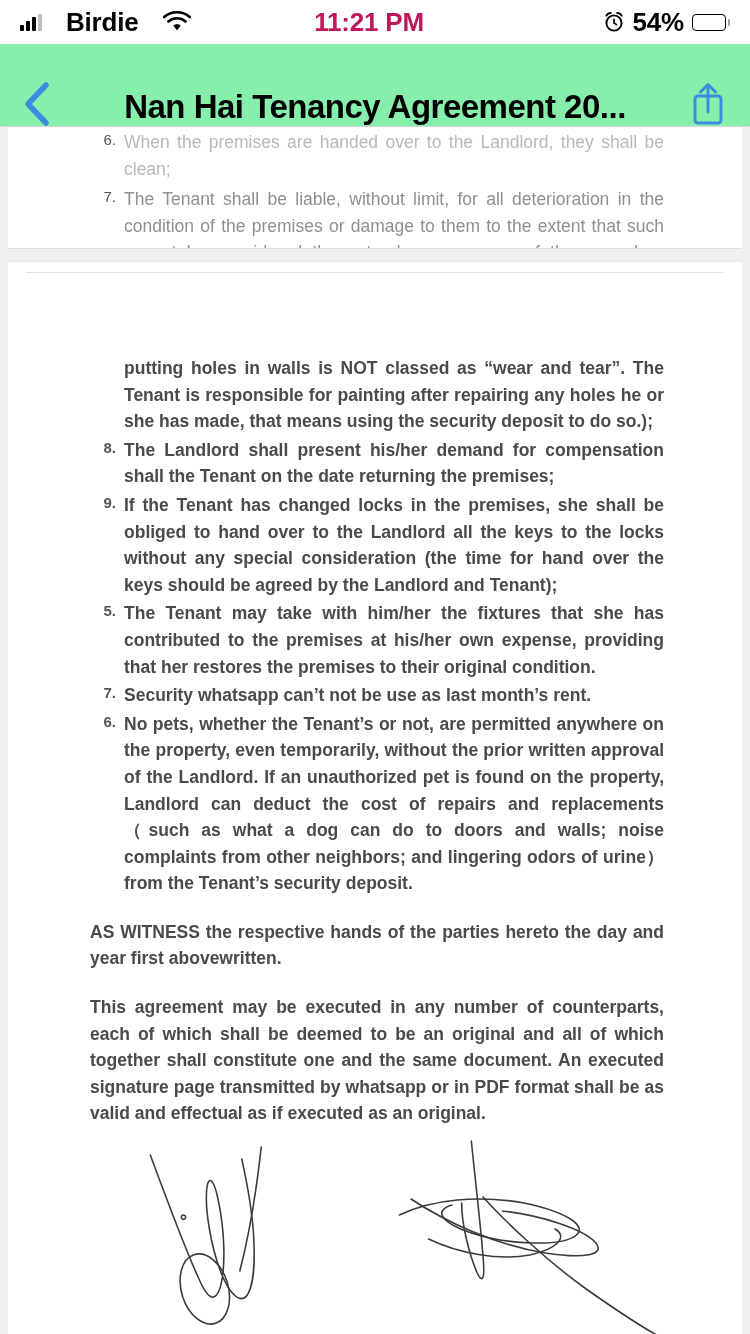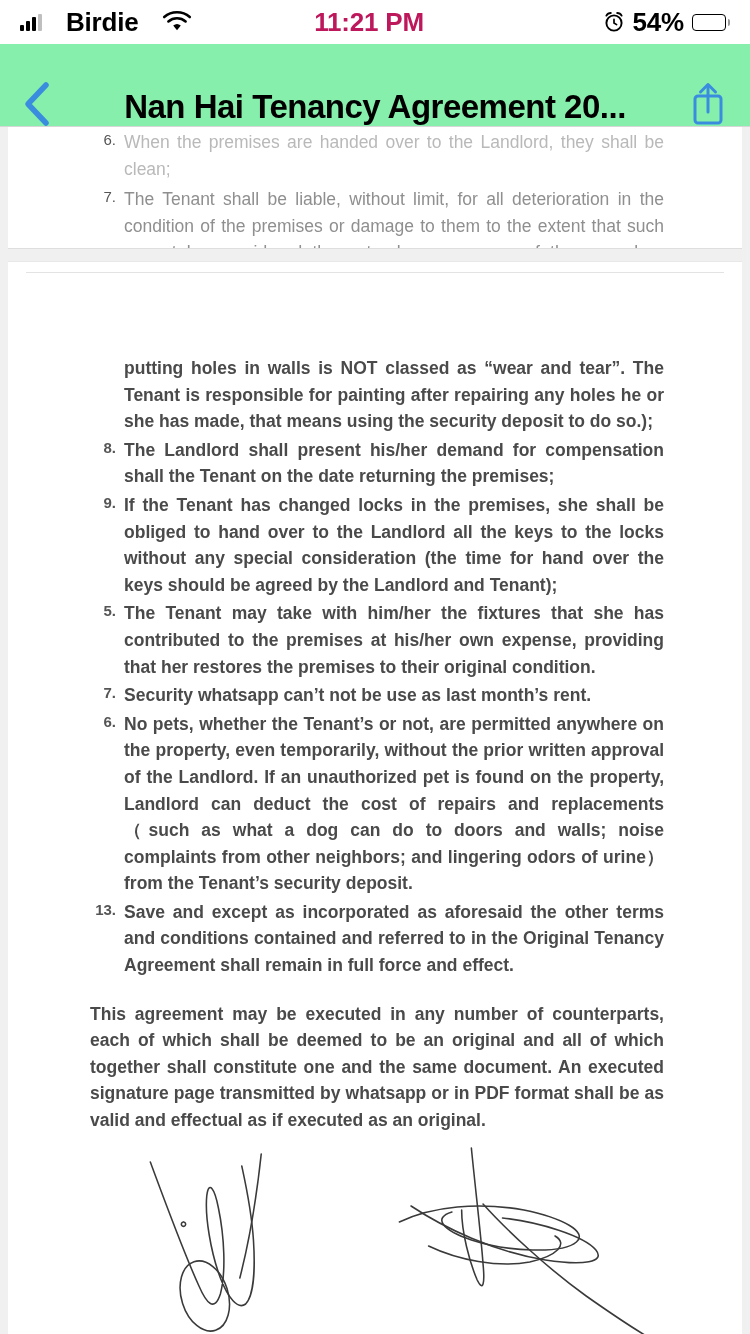--- a/index.html
+++ b/index.html
@@ -333,26 +333,23 @@
           <span>The Tenant may take with him/her the fixtures that she has contributed to the premises at his/her own expense, providing that her restores the premises to their original condition.</span>
         </li>
         <li>
           <span class="num">7.</span>
           <span>Security whatsapp can’t not be use as last month’s rent.</span>
         </li>
         <li>
           <span class="num">6.</span>
           <span>No pets, whether the Tenant’s or not, are permitted anywhere on the property, even temporarily, without the prior written approval of the Landlord. If an unauthorized pet is found on the property, Landlord can deduct the cost of repairs and replacements （such as what a dog can do to doors and walls;  noise complaints from other neighbors; and lingering odors of urine）from the Tenant’s security deposit.</span>
         </li>
-        <li>
-          <span class="num">13.</span>
-          <span>Save and except as incorporated as aforesaid the other terms and conditions contained and referred to in the Original Tenancy Agreement shall remain in full force and effect.</span>
-        </li>
       </ol>
 
+      <p class="para">AS WITNESS the respective hands of the parties hereto the day and year first abovewritten.</p>
 
       <p class="para">This agreement may be executed in any number of counterparts, each of which shall be deemed to be an original and all of which together shall constitute one and the same document. An executed signature page transmitted by whatsapp or in PDF format shall be as valid and effectual as if executed as an original.</p>
 
       <div class="sig-area">
         <svg class="sig-svg" viewBox="0 0 590 230" preserveAspectRatio="none">
 
           <g stroke="#3a3a3a" stroke-width="1.6" fill="none" stroke-linecap="round" stroke-linejoin="round">
             <path d="M62 18 C 78 60, 96 108, 112 142 C 120 160, 128 168, 134 150 C 140 128, 138 92, 132 64 C 128 44, 122 36, 120 52 C 118 72, 124 108, 134 134 C 142 154, 152 166, 160 160 C 168 152, 170 126, 168 96 C 166 66, 160 40, 156 22"></path>
             <path d="M176 10 C 172 46, 164 96, 154 134"></path>
             <ellipse cx="118" cy="152" rx="36" ry="24" transform="rotate(72 118 152)"></ellipse>

